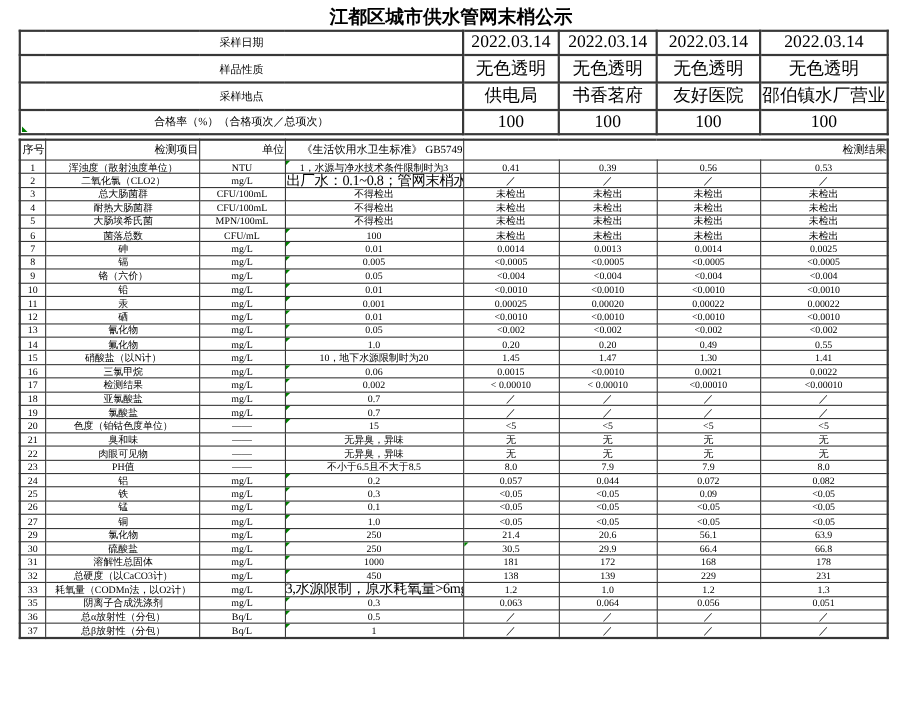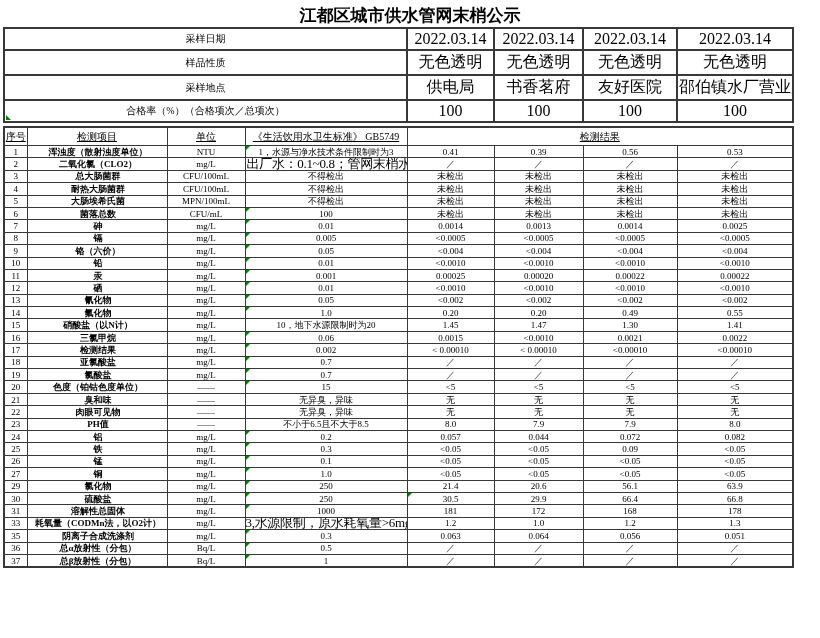--- a/index.html
+++ b/index.html
@@ -1,34 +1,34 @@
 <!DOCTYPE html>
 <html style="--marker: #008000;"><head>
 <meta charset="utf-8">
 <style>
   html,body{margin:0;padding:0;background:#fff;}
   .page{position:relative;width:820px;height:638px;background:#fff;overflow:hidden;
         font-family:"Liberation Serif","DejaVu Serif",serif;color:#000;}
   .title{margin-top:5px;text-align:center;font-size:17px;font-weight:bold;line-height:22px;}
   .subtitle{text-align:center;font-size:9px;line-height:11px;margin-bottom:3px;}
 
-  table{border-collapse:collapse;table-layout:fixed;margin-left:3px;width:789px;}
+  table{border-collapse:collapse;table-layout:fixed;margin-left:17px;width:789px;}
   td{overflow:hidden;white-space:nowrap;position:relative;vertical-align:middle;}
 
   
   .info-table{border:2px solid #383838;}
   .info-table td{border:2px solid #383838;height:18px;font-size:16px;text-align:center;}
   .info-table td.lab{font-size:10px;}
 
   
   .main-table{border:2px solid #383838;margin-top:3px;}
   .main-table td{border:1px solid #383838;}
-  .main-table tr.hdr td{height:17px;font-size:10px;text-align:center;text-decoration:underline;}
+  .main-table tr.hdr td{height:17px;font-size:10px;text-align:right;}
   .main-table tbody td{height:11.4px;font-size:9px;line-height:10px;text-align:center;padding:0;}
-  td.c-item{text-align:center;padding-left:2px !important;font-weight:bold;}
+  td.c-item{text-align:center;padding-left:2px !important;}
   td.s-sm span{font-size:13px;letter-spacing:-0.3px;}
   td.s-left{text-align:left !important;padding-left:1px !important;}
 
   .tri{position:absolute;left:0;top:0;width:0;height:0;
        border-top:4px solid var(--marker,#008000);border-right:4px solid transparent;}
   .tri-b{position:absolute;left:1px;bottom:1px;width:0;height:0;
        border-bottom:5px solid var(--marker,#008000);border-right:5px solid transparent;}
 
   col.w-seq{width:23px;} col.w-item{width:140px;} col.w-unit{width:78px;}
   col.w-std{width:162px;} col.w-r1{width:87px;} col.w-r2{width:89px;}
@@ -398,20 +398,30 @@
           <td class="c-seq"><span>31</span></td>
           <td class="c-item"><span>溶解性总固体</span></td>
           <td class="c-unit"><span>mg/L</span></td>
           <td class="c-std"><i class="tri"></i><span>1000</span></td>
           <td class="c-res"><span>181</span></td>
           <td class="c-res"><span>172</span></td>
           <td class="c-res"><span>168</span></td>
           <td class="c-res"><span>178</span></td>
         </tr>
         <tr>
+          <td class="c-seq"><span>32</span></td>
+          <td class="c-item"><span>总硬度（以CaCO3计）</span></td>
+          <td class="c-unit"><span>mg/L</span></td>
+          <td class="c-std"><i class="tri"></i><span>450</span></td>
+          <td class="c-res"><span>138</span></td>
+          <td class="c-res"><span>139</span></td>
+          <td class="c-res"><span>229</span></td>
+          <td class="c-res"><span>231</span></td>
+        </tr>
+        <tr>
           <td class="c-seq"><span>33</span></td>
           <td class="c-item"><span>耗氧量（CODMn法，以O2计）</span></td>
           <td class="c-unit"><span>mg/L</span></td>
           <td class="c-std s-sm"><span>3,水源限制，原水耗氧量&gt;6mg/L时为5</span></td>
           <td class="c-res"><span>1.2</span></td>
           <td class="c-res"><span>1.0</span></td>
           <td class="c-res"><span>1.2</span></td>
           <td class="c-res"><span>1.3</span></td>
         </tr>
         <tr>

